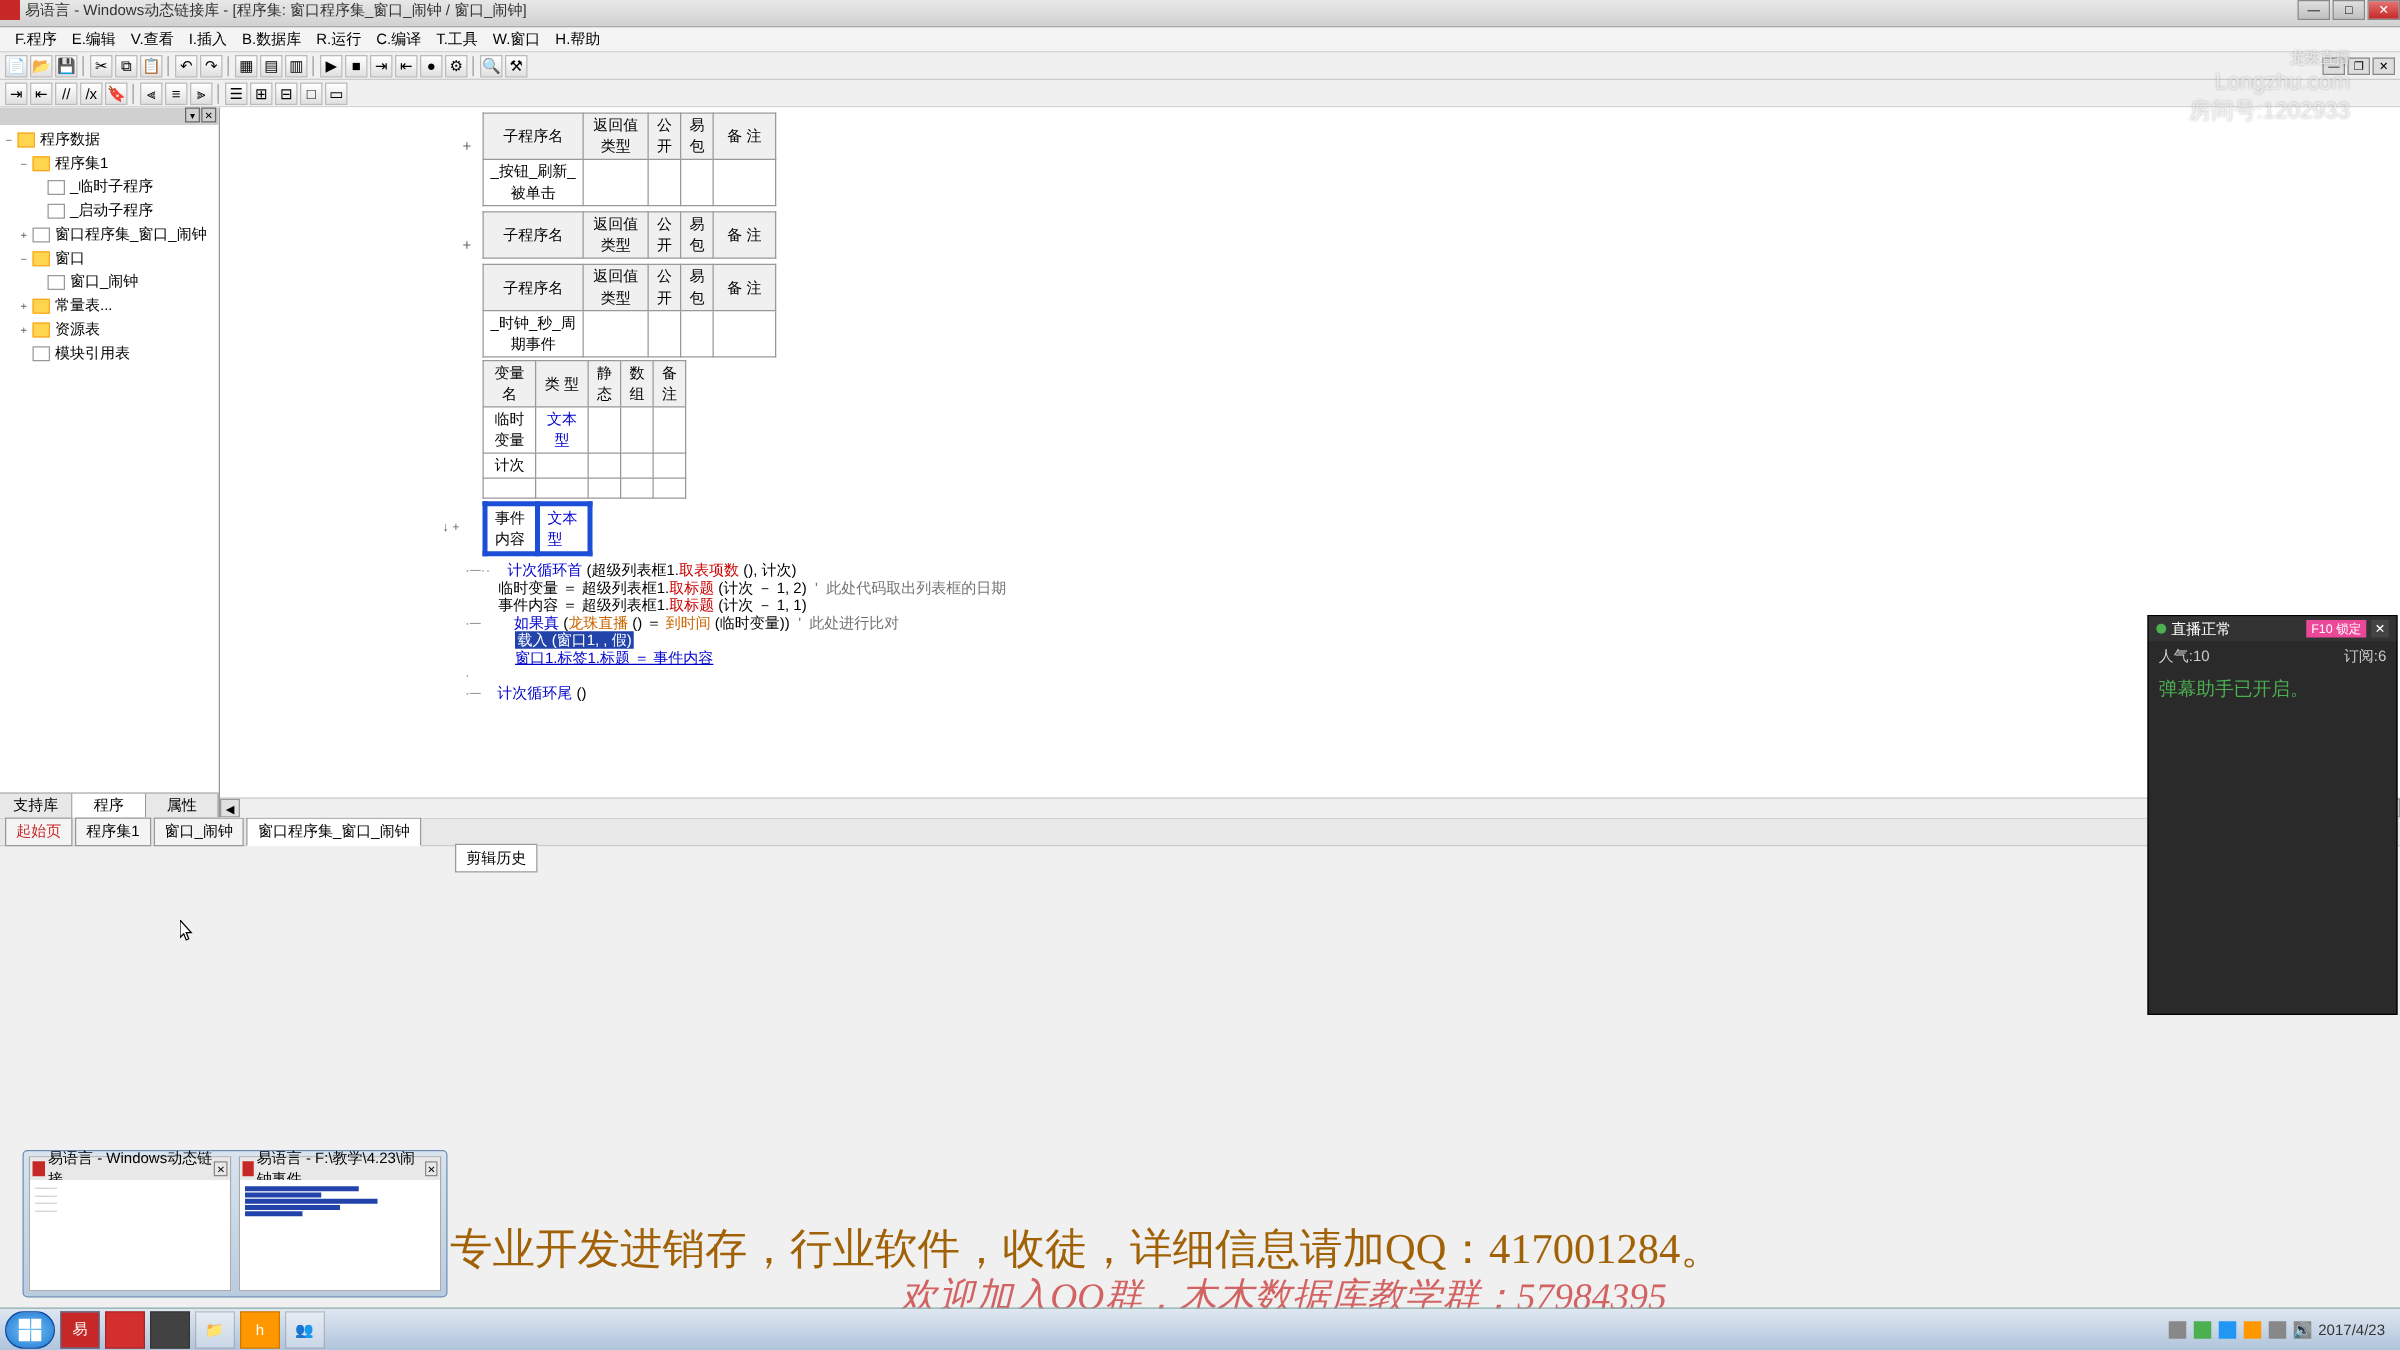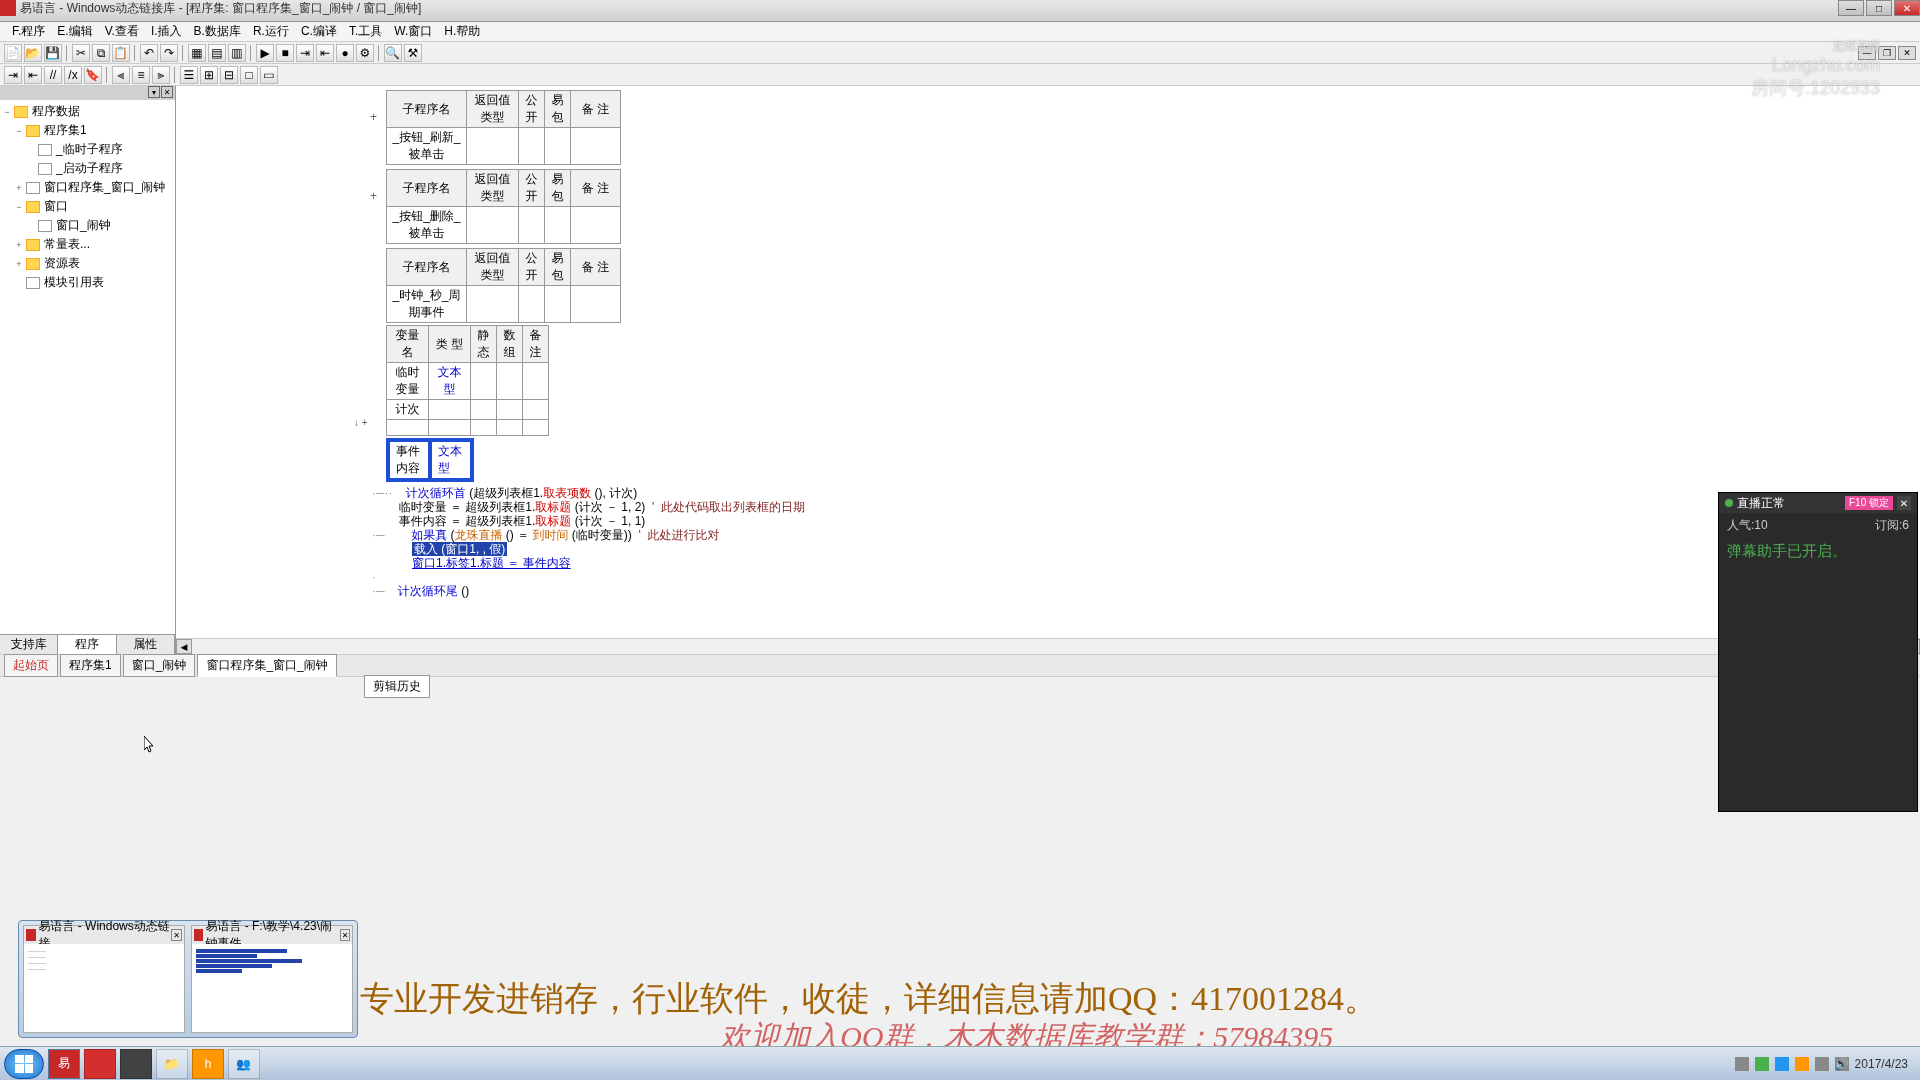--- a/index.html
+++ b/index.html
@@ -52,21 +52,21 @@
 .vartable th { background:#f0f0f0; }
 
 .evtable { border-collapse:collapse; margin: 2px 0 0 210px; }
 .evtable td { border:4px solid #1d4ed8; padding:1px 6px; height:16px; background:#fff; }
 
 .codearea { margin: 4px 0 0 196px; font-family: SimSun, monospace; line-height: 14px; }
 .codearea .cline { white-space: pre; height:14px; }
 .codearea .dashes { color:#999; }
 .kw-blue { color:#0000cc; }
 .kw-red { color:#cc0000; }
-.kw-green { color:#7f1d1d; }
+.kw-green { color:#737373; }
 .kw-orange { color:#cc6600; }
 .sel-line { background:#2244aa; color:#fff; display:inline-block; padding:0 2px; }
 .underline-link { color:#0000cc; text-decoration:underline; }
 
 .editor-scroll { position:absolute; bottom:0; left:0; right:0; height:16px; background:#f0f0f0; border-top:1px solid #ccc; display:flex; }
 .editor-scroll .arrow { width:16px; border:1px solid #999; background:#e0e0e0; display:flex; align-items:center; justify-content:center; font-size:9px; }
 
 .edittabs { height: 22px; background:#e8e8e8; display:flex; align-items:center; padding:0 4px; border-top:1px solid #ccc; }
 .edittabs .et { padding:2px 8px; border:1px solid #999; background:#f4f4f4; margin-right:2px; }
 .edittabs .et.active { background:#fff; border-bottom:1px solid #fff; }
@@ -287,27 +287,20 @@
     <div style="position:relative;">
       <span style="position:absolute;left:194px;top:20px;color:#666;">+</span>
       <table class="subtable">
         <tbody>
             <tr>
               <th style="width:80px">子程序名</th>
               <th style="width:52px">返回值类型</th>
               <th style="width:26px">公开</th>
               <th style="width:26px">易包</th>
               <th style="width:50px">备 注</th>
-            </tr>
-        <tr>
-              <td>_按钮_删除_被单击</td>
-              <td></td>
-              <td></td>
-              <td></td>
-              <td></td>
             </tr>
       </tbody>
         </table>
     </div>
     <div style="position:relative;">
       <table class="subtable">
         <tbody>
             <tr>
               <th style="width:80px">子程序名</th>
               <th style="width:52px">返回值类型</th>

